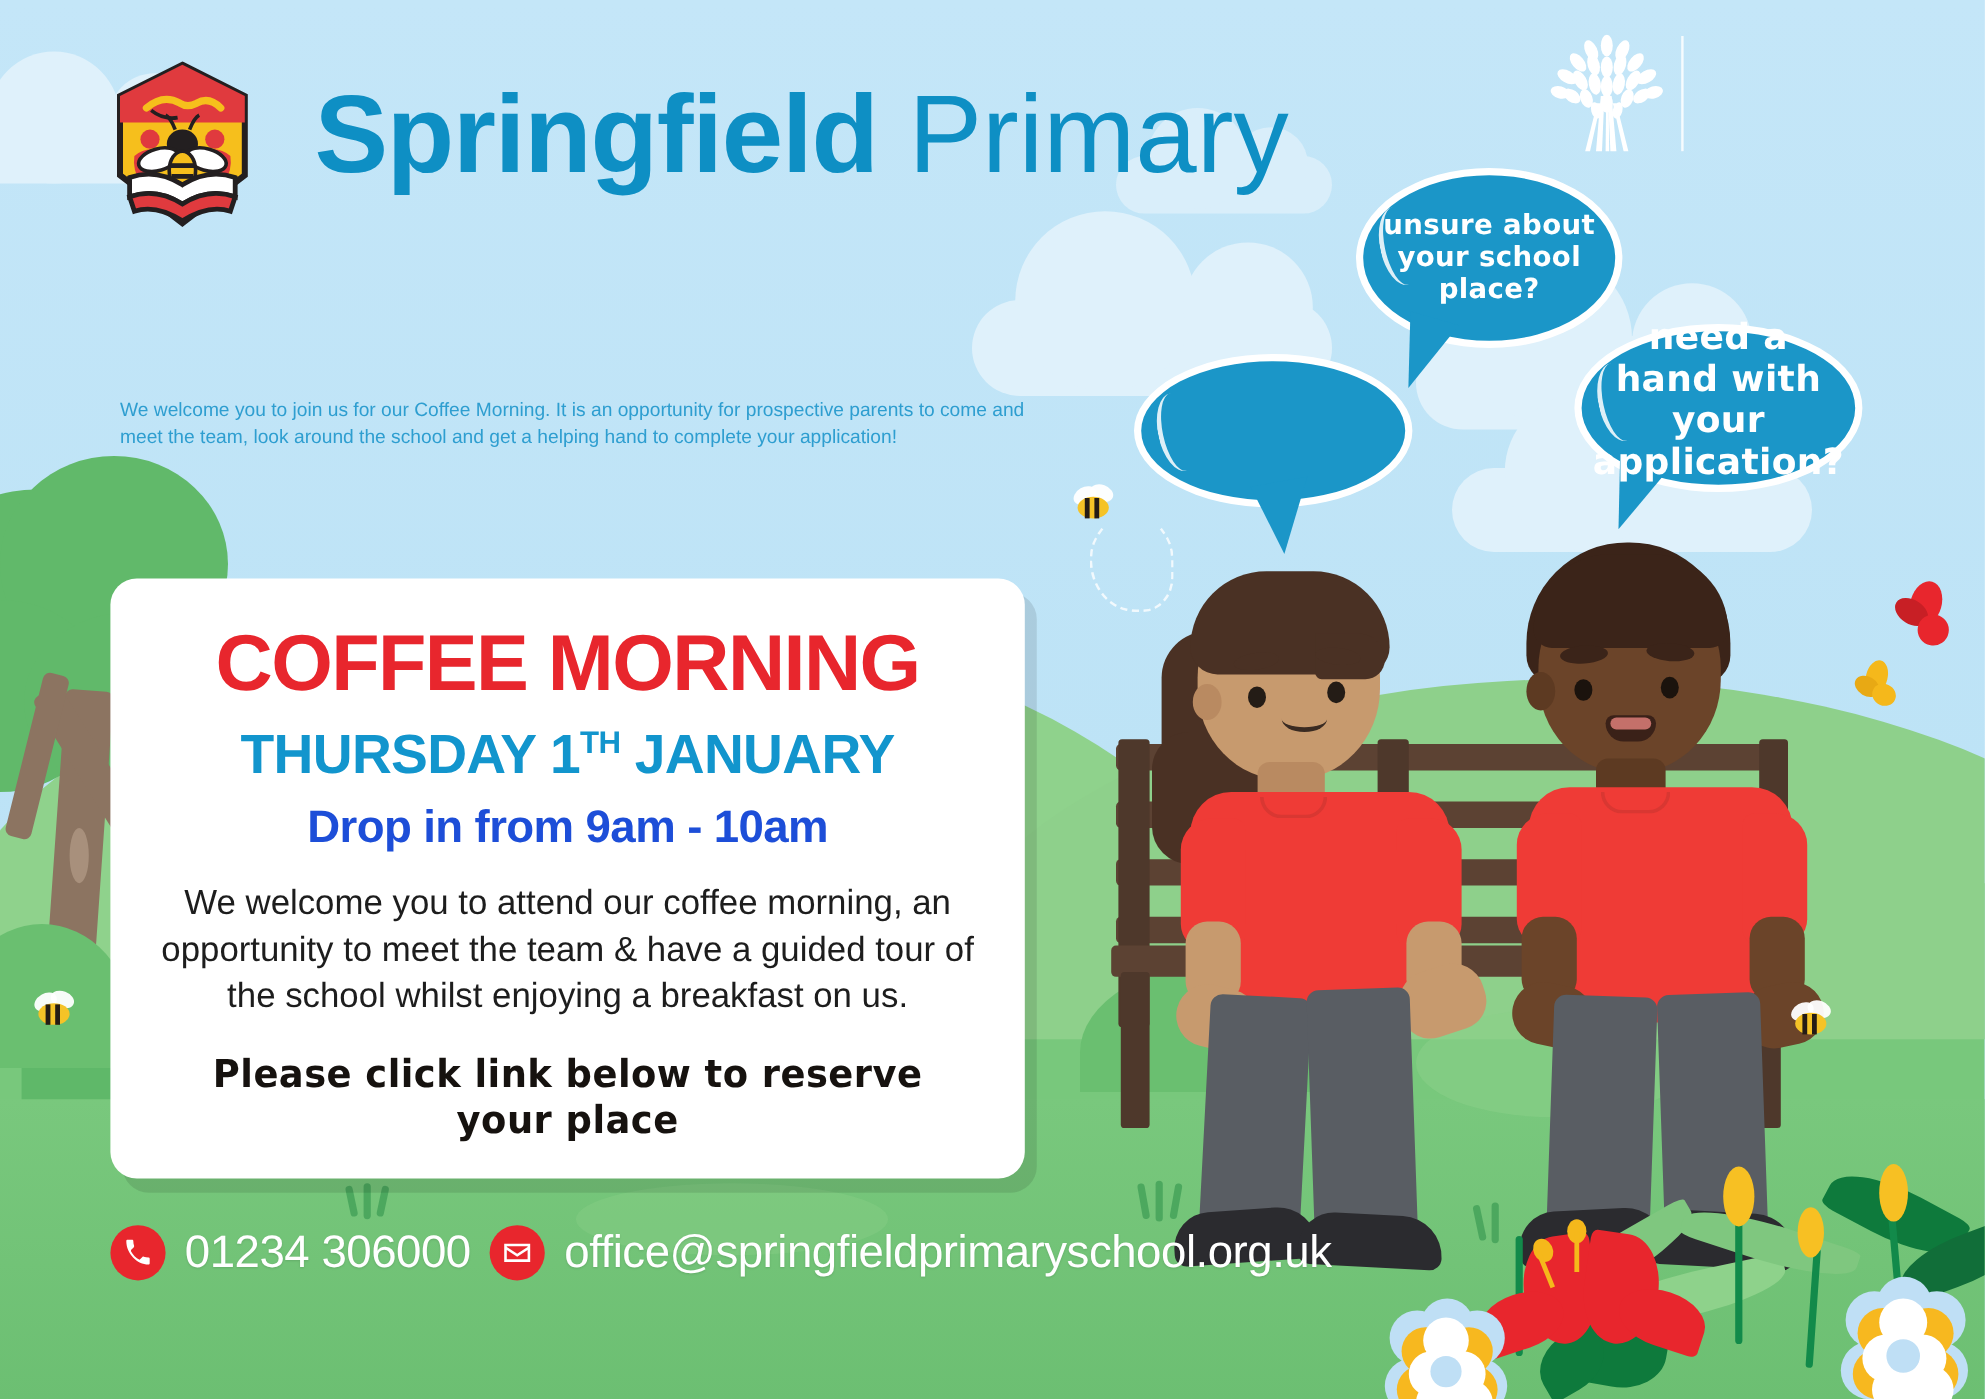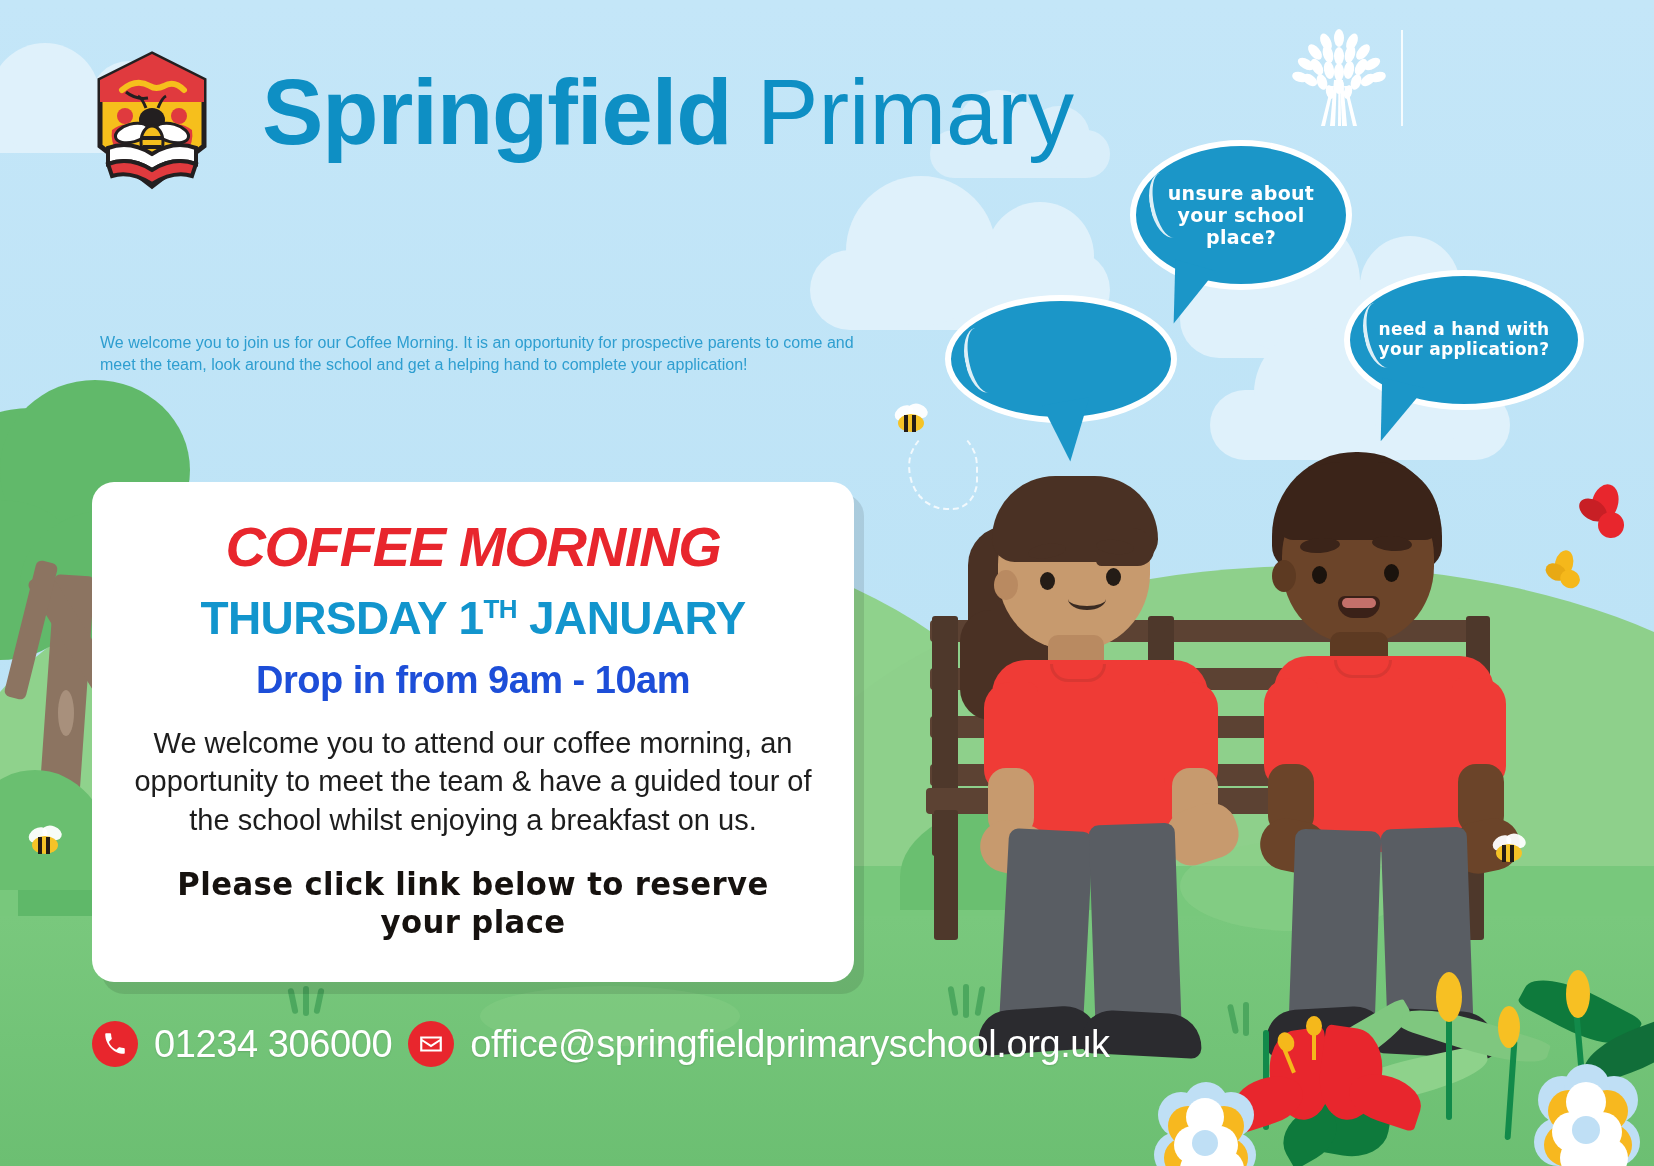--- a/index.html
+++ b/index.html
@@ -118,22 +118,22 @@
   }
 
   
   .card {
     position:absolute; left:92px; top:482px; width:762px; height:500px;
     background:#fff; border-radius:22px;
     box-shadow: 10px 12px 0 rgba(0,0,0,.10);
     text-align:center; padding:28px 34px 10px;
   }
   .card .cm {
-    font-size:56px; font-weight:800; color:#e8262d; letter-spacing:-1.3px;
-    line-height:1.05; margin-top:8px;font-style:italic;
+    font-size:66px; font-weight:800; color:#e8262d; letter-spacing:-1.3px;
+    line-height:1.05; margin-top:8px;
   }
   .card .date {
     font-size:46px; font-weight:800; color:#1295cd; letter-spacing:-.6px;
     margin-top:14px;
   }
   .card .date sup { font-size:26px; vertical-align:super; }
   .card .drop {
     font-size:38px; font-weight:700; color:#1d4ed8; letter-spacing:-.5px;
     margin-top:14px;
   }
@@ -151,33 +151,33 @@
   .bubble {
     position:absolute; background:#1b96c8; border-radius:50%;
     border:6px solid #ffffff; display:flex; align-items:center;
     justify-content:center; text-align:center; color:#fff;
     font-family:"DejaVu Sans", sans-serif; font-weight:700;
     line-height:1.16; letter-spacing:.3px;
   }
   .bubble .tail {
     position:absolute; width:0; height:0;
   }
-  .bubble.b1 { left:1130px; top:140px; width:222px; height:150px; font-size:19px; }
+  .bubble.b1 { left:1130px; top:140px; width:222px; height:150px; font-size:23px; }
   .bubble.b1 .tail {
     left:30px; top:118px; border-left:16px solid transparent;
     border-right:26px solid transparent; border-top:62px solid #1b96c8;
     transform: rotate(16deg);
   }
   .bubble.b2 { left:945px; top:295px; width:232px; height:128px; font-size:23px; }
   .bubble.b2 .tail {
     left:96px; top:100px; border-left:18px solid transparent;
     border-right:30px solid transparent; border-top:60px solid #1b96c8;
     transform: rotate(-10deg);
   }
-  .bubble.b3 { left:1344px; top:270px; width:240px; height:140px; font-size:17px; }
+  .bubble.b3 { left:1312px; top:270px; width:240px; height:140px; font-size:30px;align-items:flex-end; }
   .bubble.b3 .tail {
     left:24px; top:106px; border-left:14px solid transparent;
     border-right:30px solid transparent; border-top:62px solid #1b96c8;
     transform: rotate(14deg);
   }
   .bubble .txt { position:relative; z-index:2; padding:0 14px; }
   .bubble .shine {
     position:absolute; left:14px; top:26px; width:34px; height:66px;
     border-left:4px solid rgba(255,255,255,.85); border-radius:50%;
     transform: rotate(-12deg);

